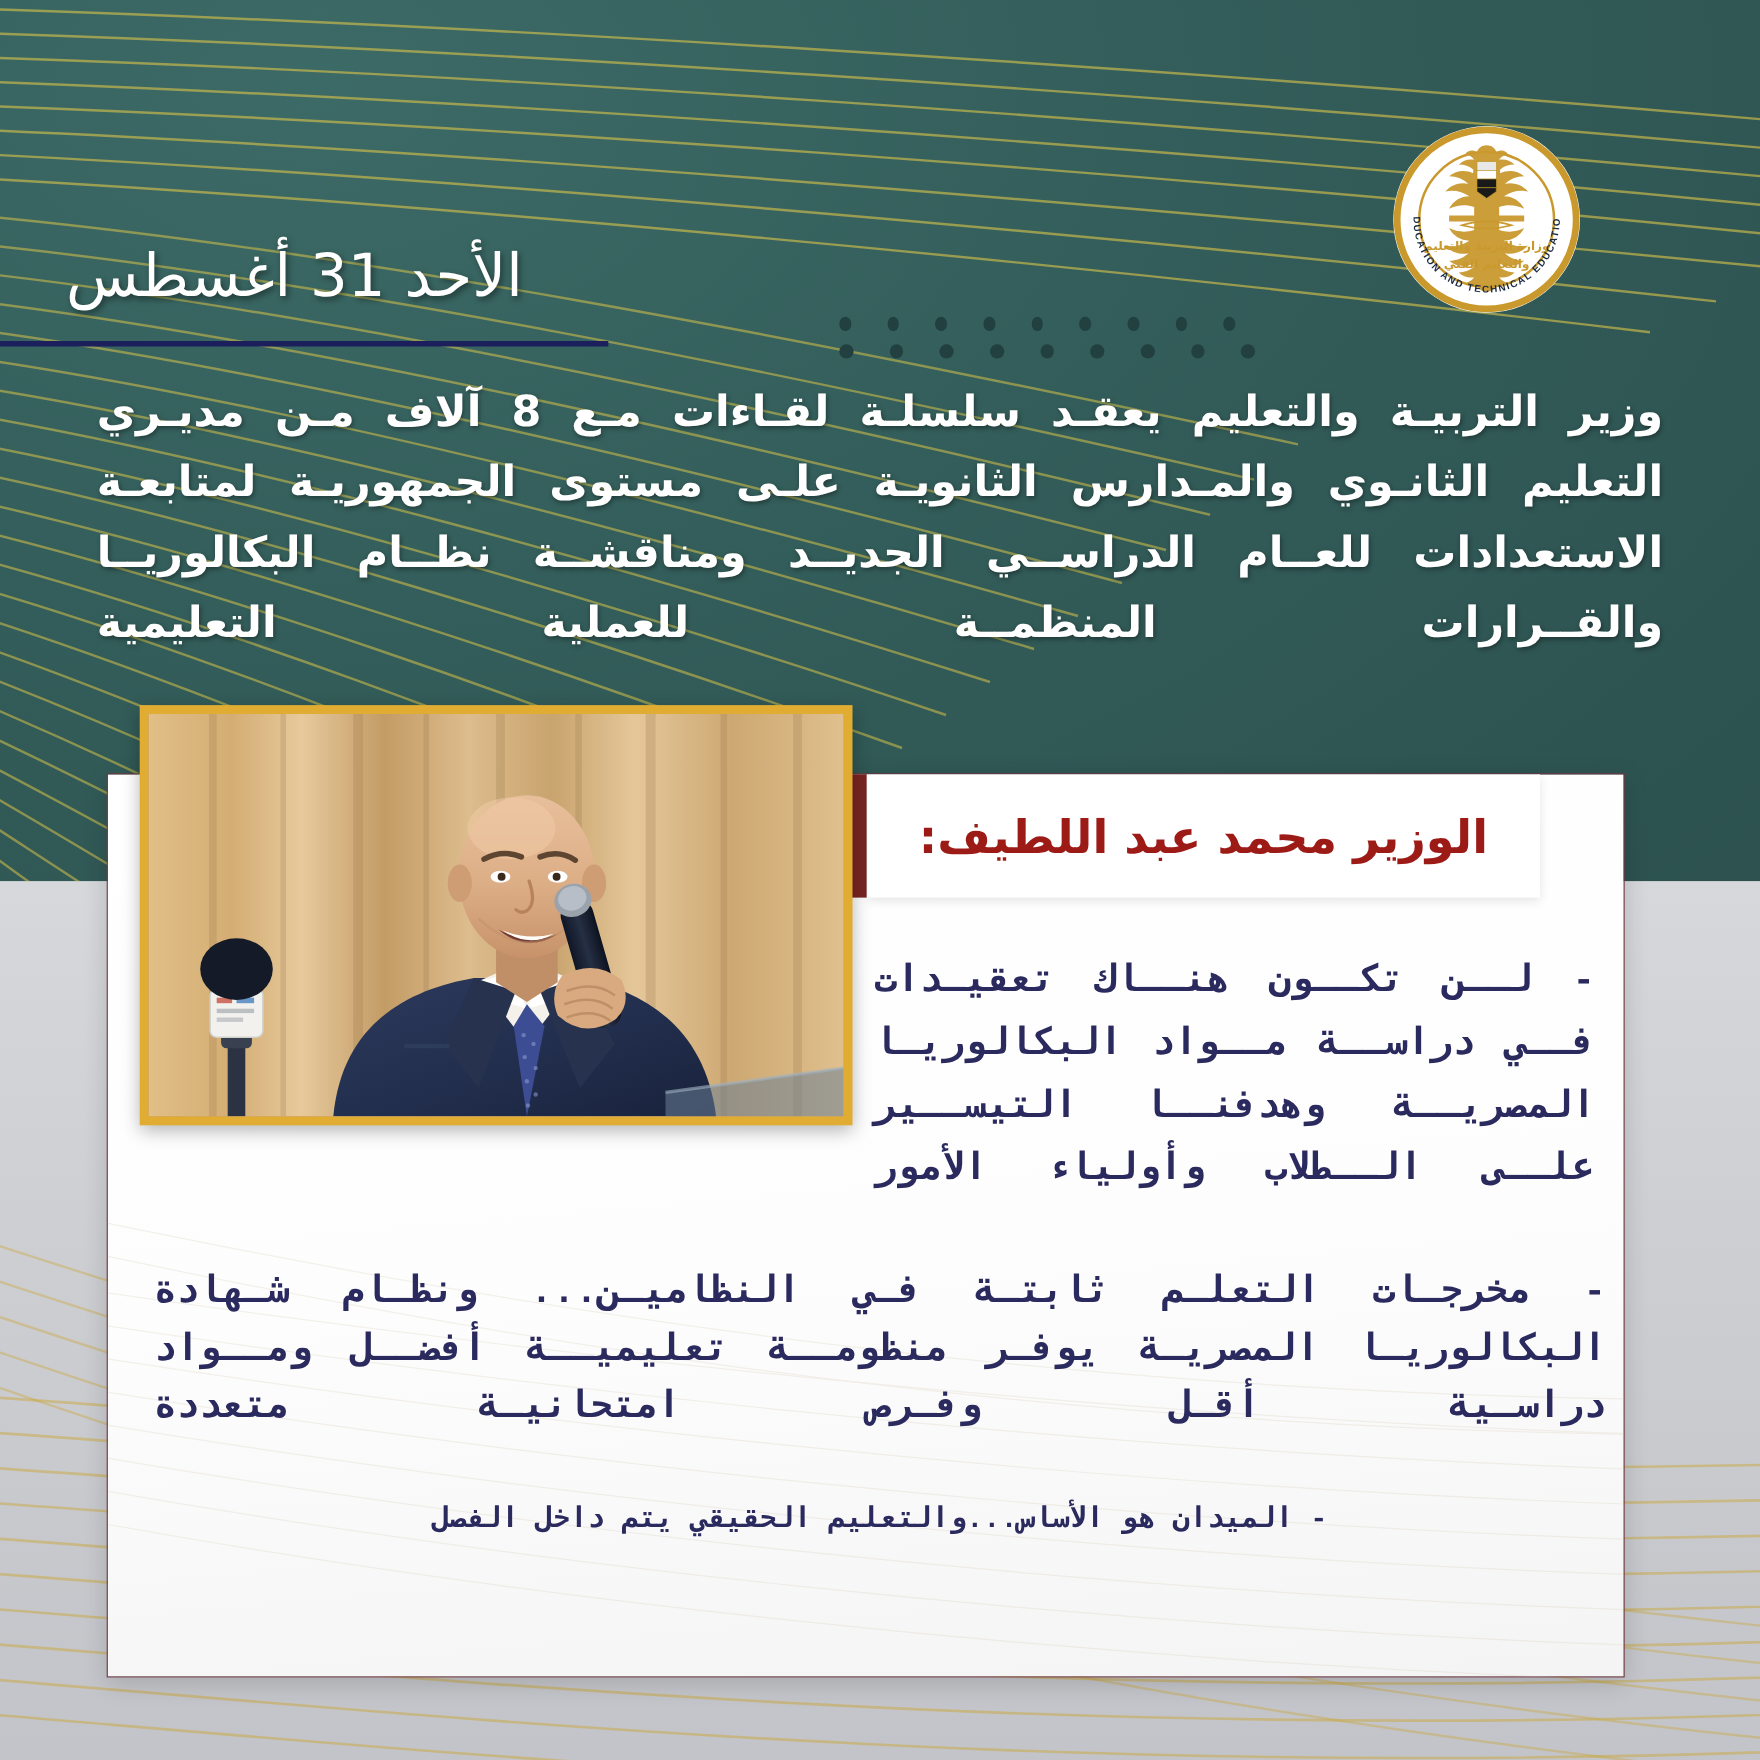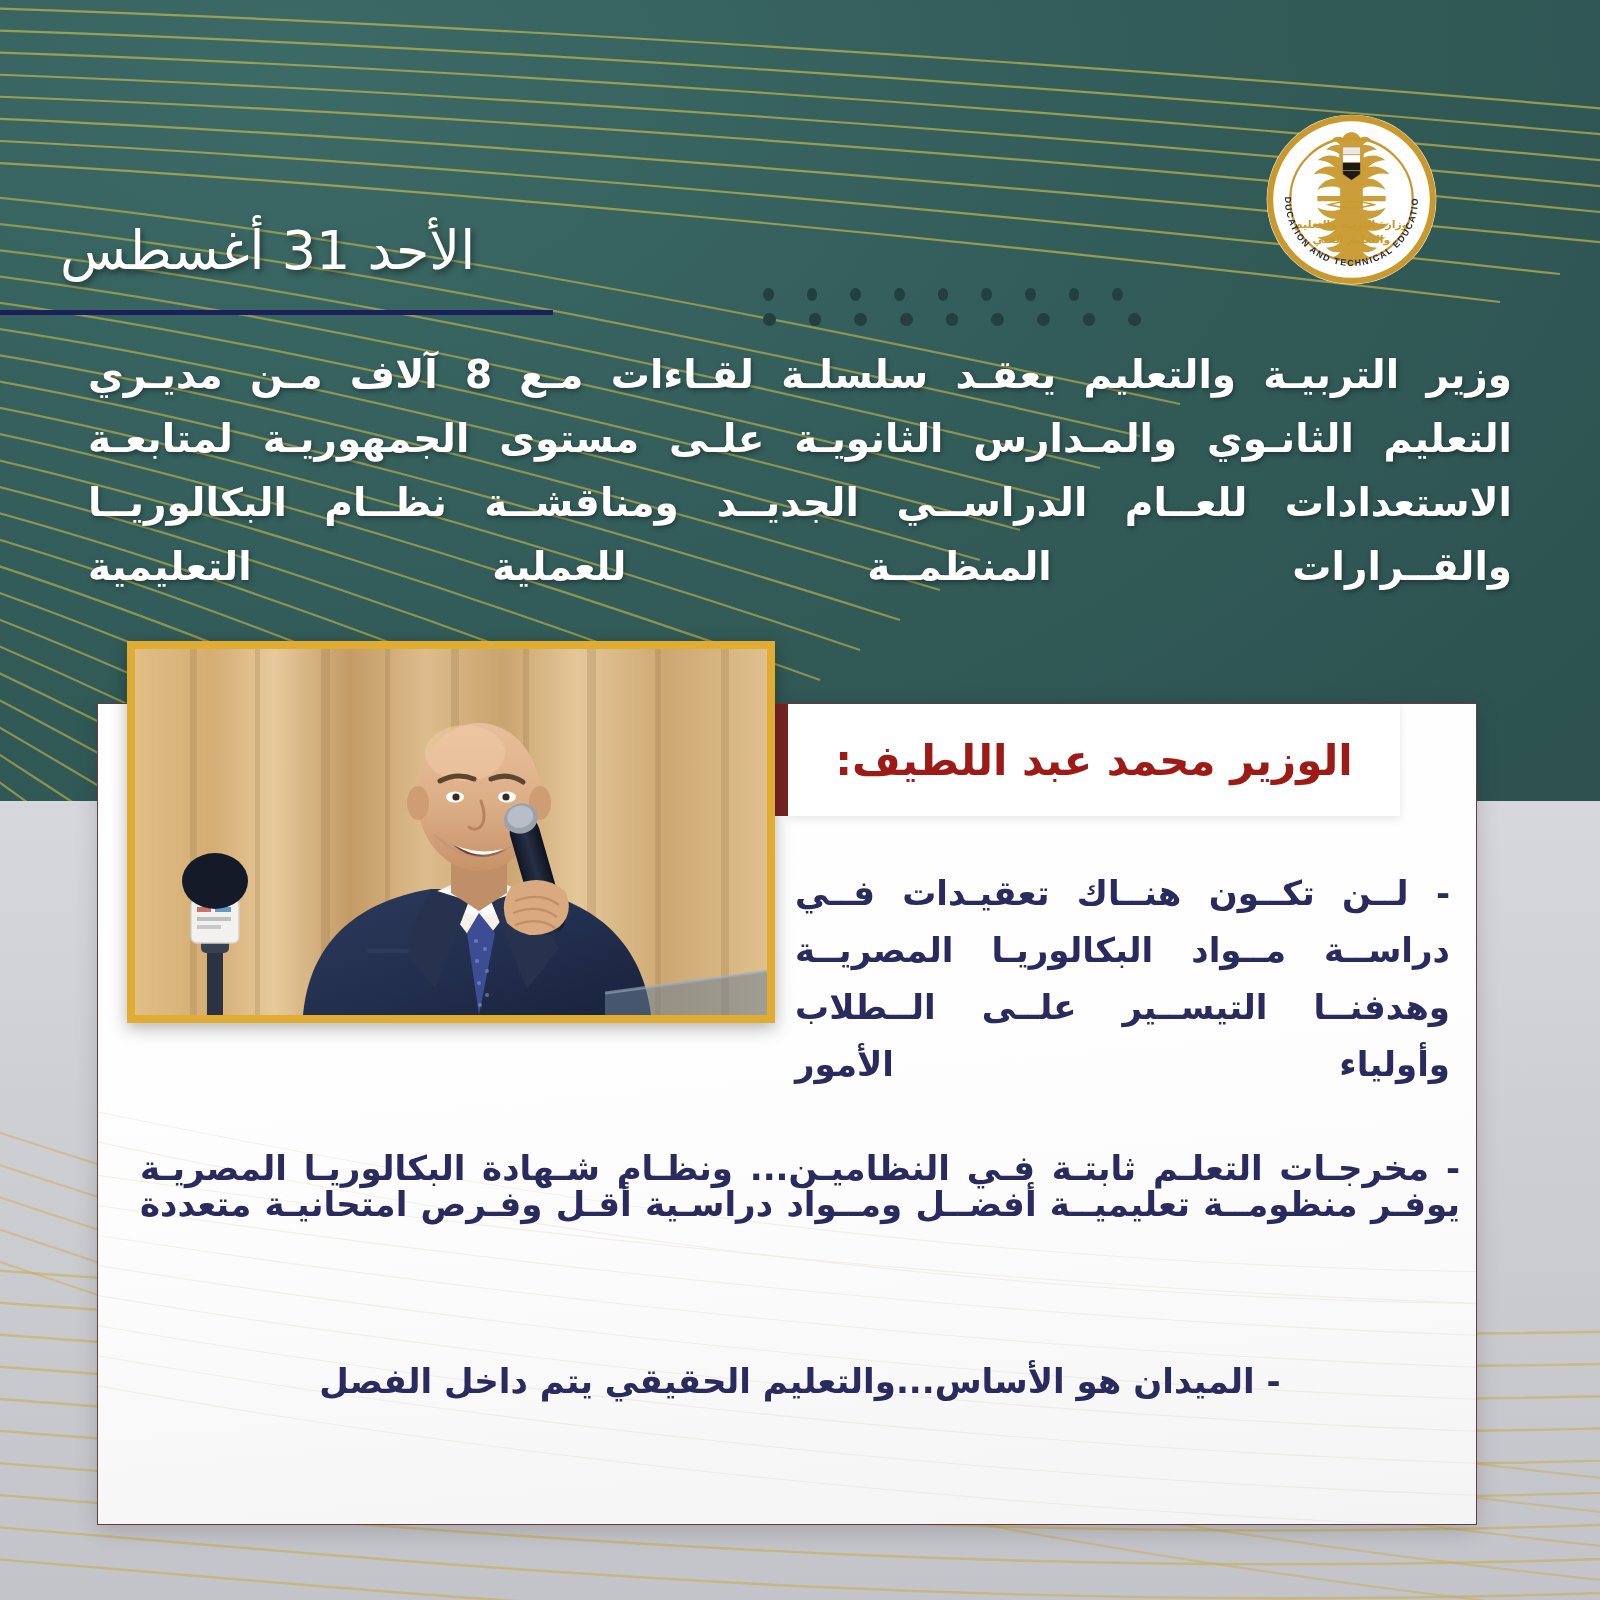--- a/index.html
+++ b/index.html
@@ -194,40 +194,41 @@
   .photo svg { display:block; width: 100%; height: 100%; }
 
   
   .quote-block {
     position: absolute;
     color: #2b2a5f;
     font-weight: 700;
     direction: rtl;
     text-align: justify;
     text-align-last: justify;
+    font-family: Liberation Mono, monospace;
   }
   .q1 {
     right: 150px;
     top: 865px;
     width: 655px;
     font-size: 34px;
     line-height: 57px;
   }
   .q2 {
     right: 140px;
     left: 140px;
     top: 1150px;
     font-size: 34px;
-    line-height: 36px;
+    line-height: 52px;
   }
   .q3 {
     right: 140px;
     left: 140px;
     top: 1355px;
-    font-size: 34px;
+    font-size: 26px;
     line-height: 52px;
     text-align: center;
     text-align-last: center;
   }
 </style>
 </head>
 <body>
 
 <div id="poster">
 

